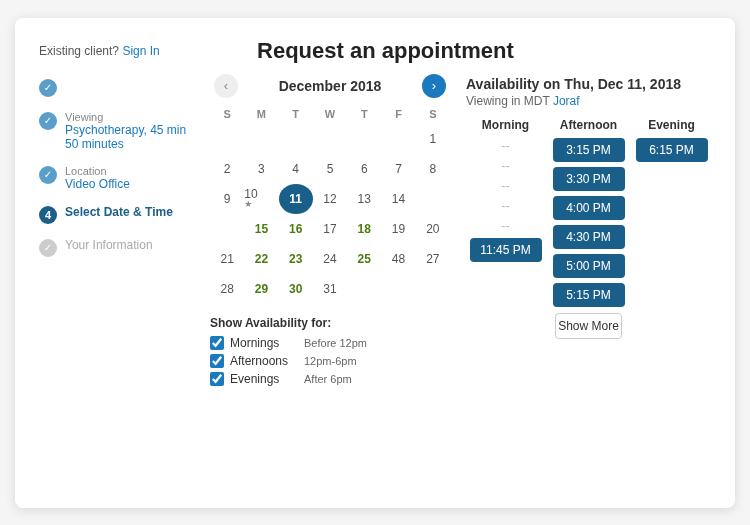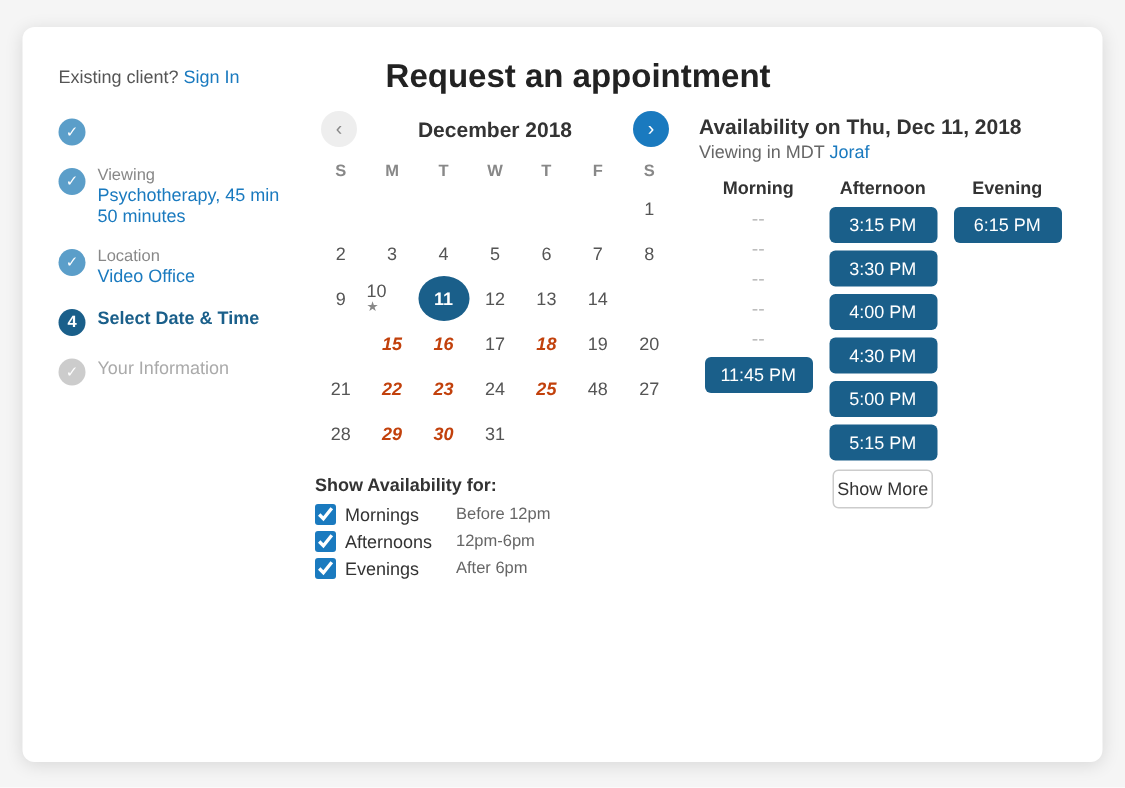--- a/index.html
+++ b/index.html
@@ -153,23 +153,22 @@
       text-align: center;
       font-size: 12px;
       color: #555;
       padding: 3px 0;
       width: 34px;
       height: 30px;
       cursor: pointer;
       border-radius: 4px;
     }
     .cal-grid td.available {
-      color: #c2410c;
-      font-weight: 600;
-      font-style: italic;
+      color: #4d7c0f;
+      font-weight: 600;
     }
     .cal-grid td.selected {
       background: #1a5f8a;
       color: #fff;
       border-radius: 50%;
       font-weight: 700;
     }
     .cal-grid td.today-star {
       color: #555;
       position: relative;

